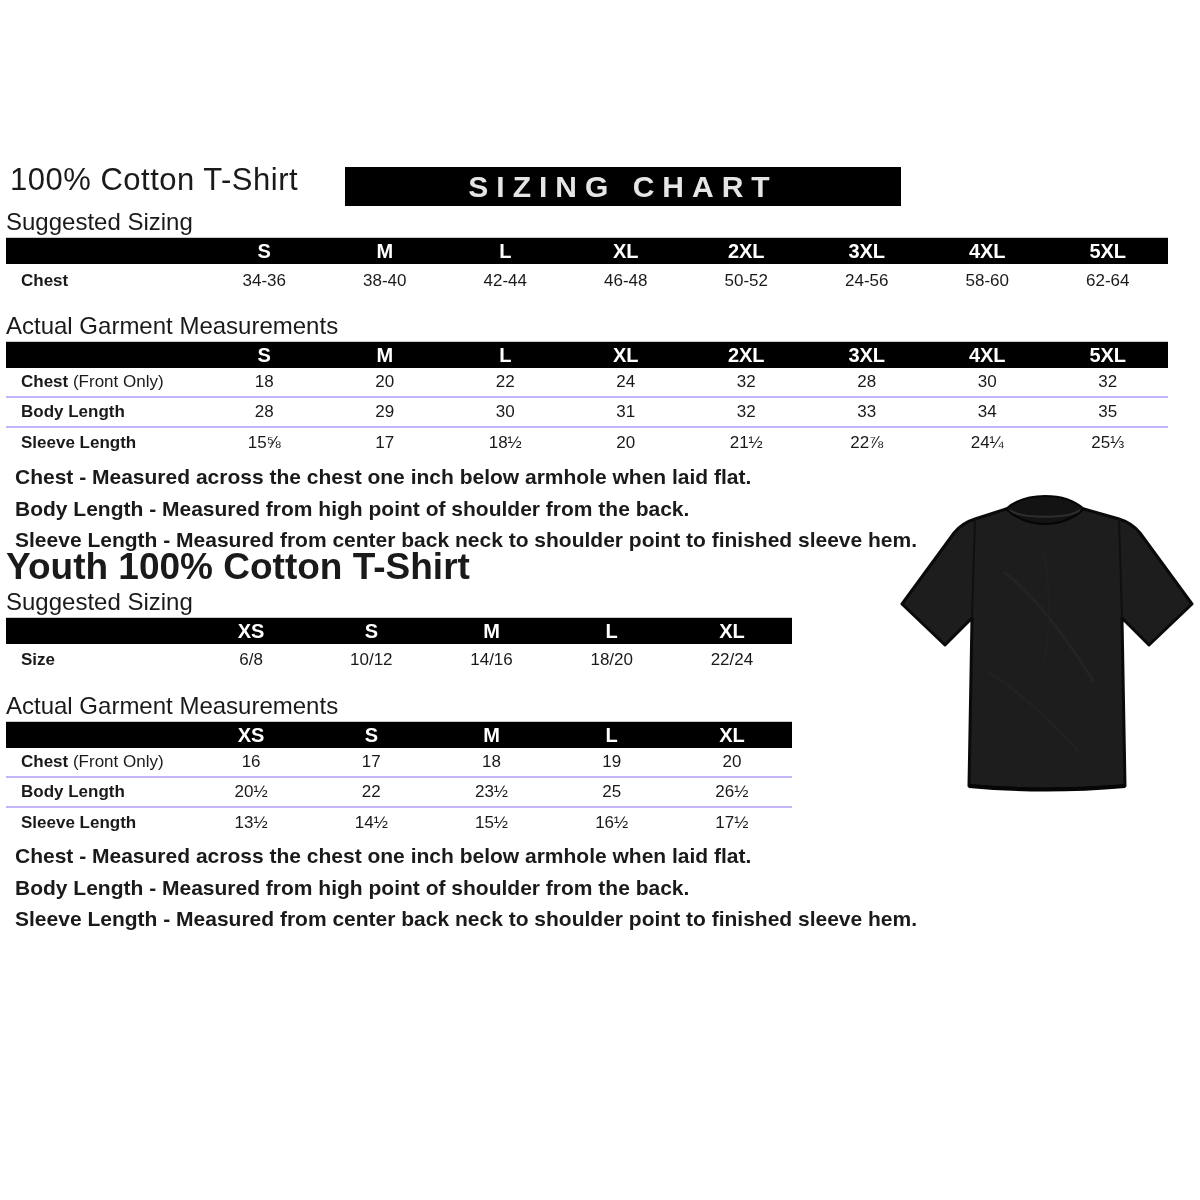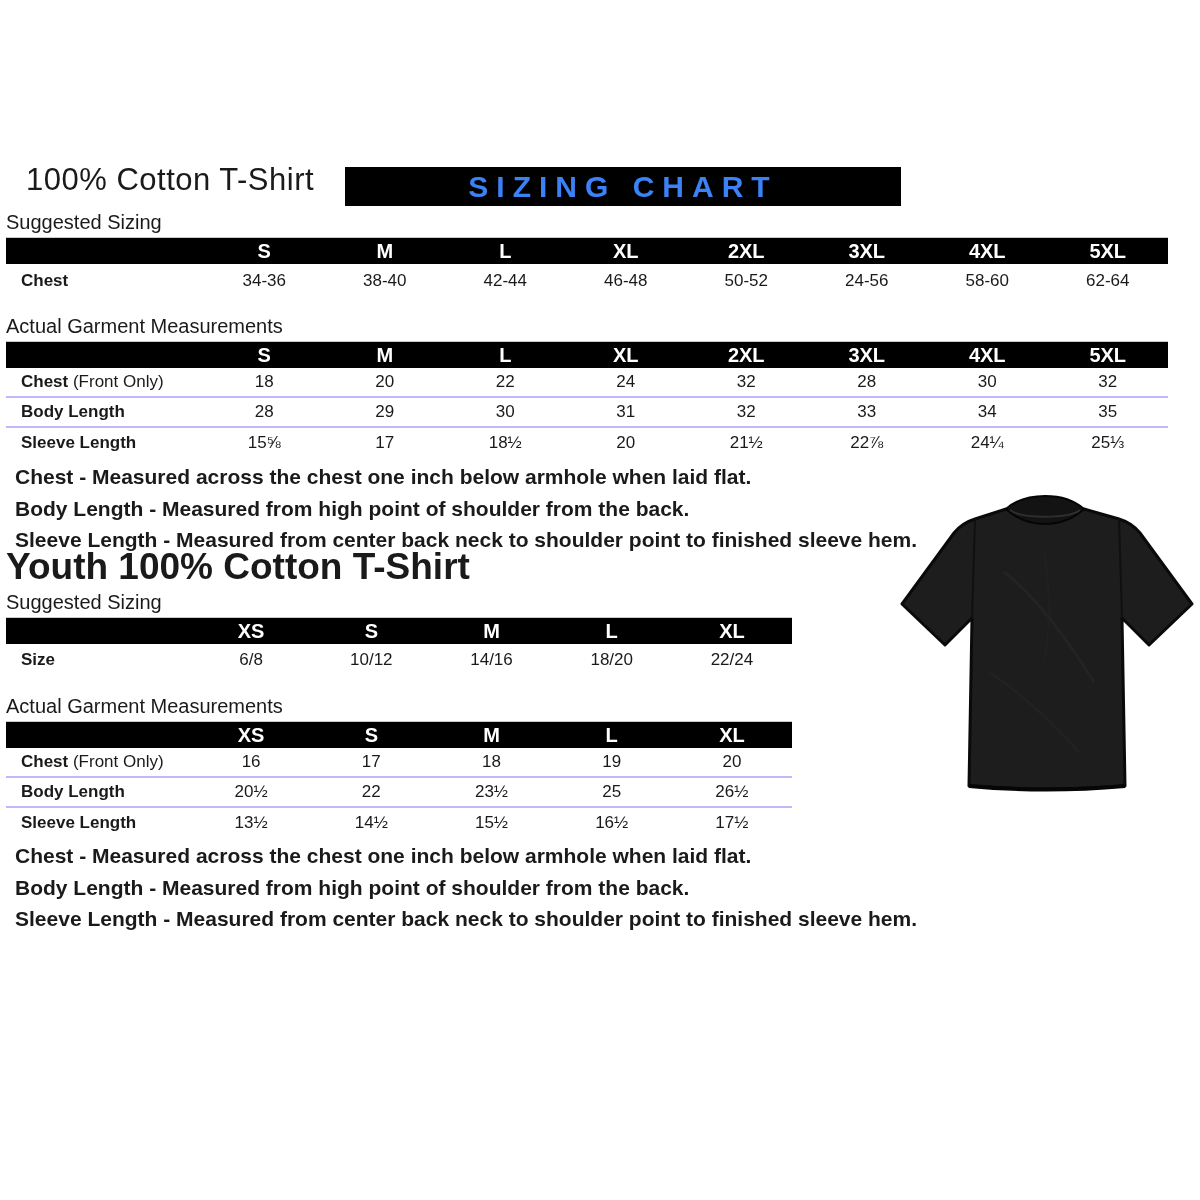--- a/index.html
+++ b/index.html
@@ -1,27 +1,27 @@
 <!DOCTYPE html>
 <html><head>
 <meta charset="utf-8">
 <style>
   html,body{margin:0;padding:0;}
   body{
     width:1200px;height:1200px;background:#ffffff;position:relative;
     font-family:"Liberation Sans", sans-serif;color:#1a1a1a;overflow:hidden;
   }
   .abs{position:absolute;}
-  .page-title{left:26px;top:162px;font-size:31px;font-weight:500;letter-spacing:0.5px;}
+  .page-title{left:10px;top:162px;font-size:31px;font-weight:500;letter-spacing:0.5px;}
   .banner{
     left:345px;top:167px;width:556px;height:39px;background:#000;
-    color:#3b82f6;font-weight:800;font-size:30px;letter-spacing:8px;
+    color:#e5e5e5;font-weight:800;font-size:30px;letter-spacing:8px;
     text-align:center;line-height:40px;
   }
-  .sect-label{font-size:20px;line-height:24px;margin-bottom:3px;}
+  .sect-label{font-size:24px;line-height:24px;margin-bottom:3px;}
   .bar{display:flex;background:#000;height:26px;align-items:center;border-top:1px solid #c9c9c9;}
   .bar .lab{flex:0 0 198px;}
   .bar.youth .lab{flex:0 0 185px;}
   .bar .c{flex:1;text-align:center;color:#fff;font-weight:700;font-size:20px;}
   .trow{display:flex;align-items:center;height:30px;font-size:17px;}
   .trow .lab{flex:0 0 198px;box-sizing:border-box;padding-left:15px;font-weight:700;}
   .trow.youth .lab{flex:0 0 185px;}
   .trow .lab .note{font-weight:400;}
   .trow .c{flex:1;text-align:center;}
   .trow.divided{border-bottom:2px solid #c4b5fd;height:28px;}

